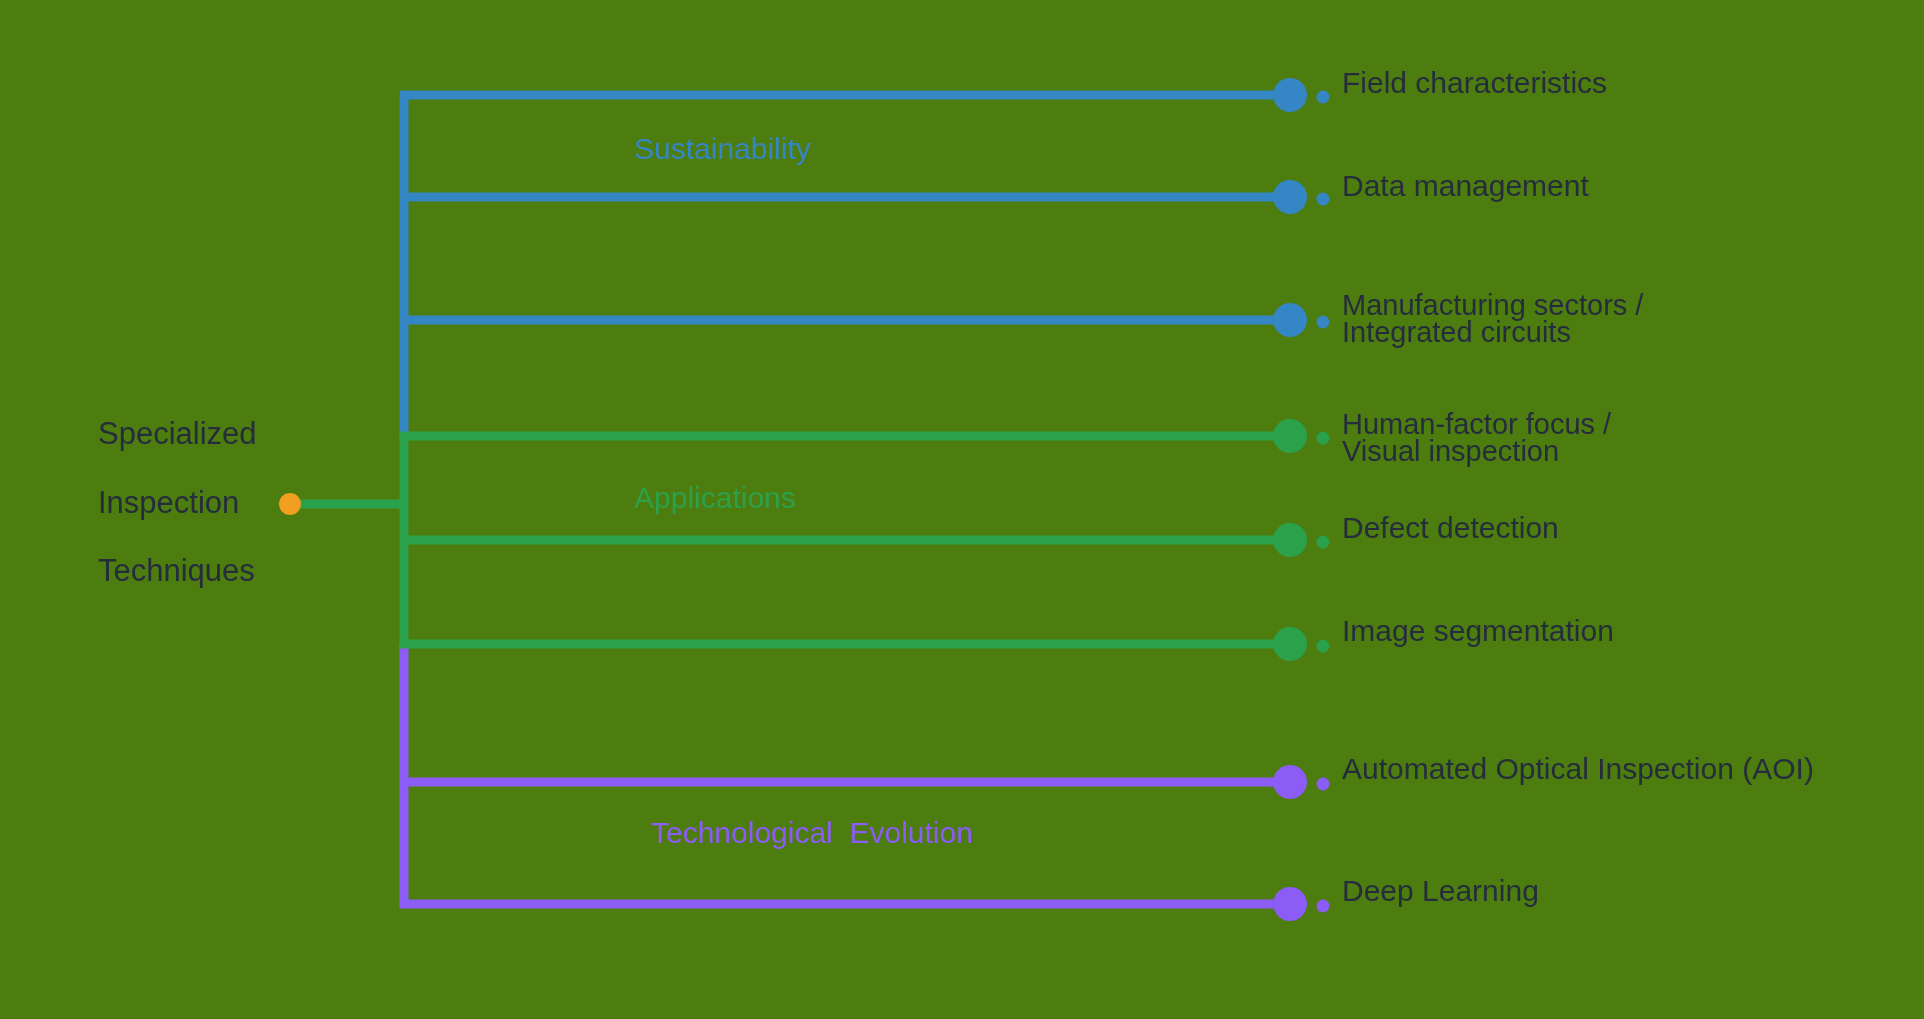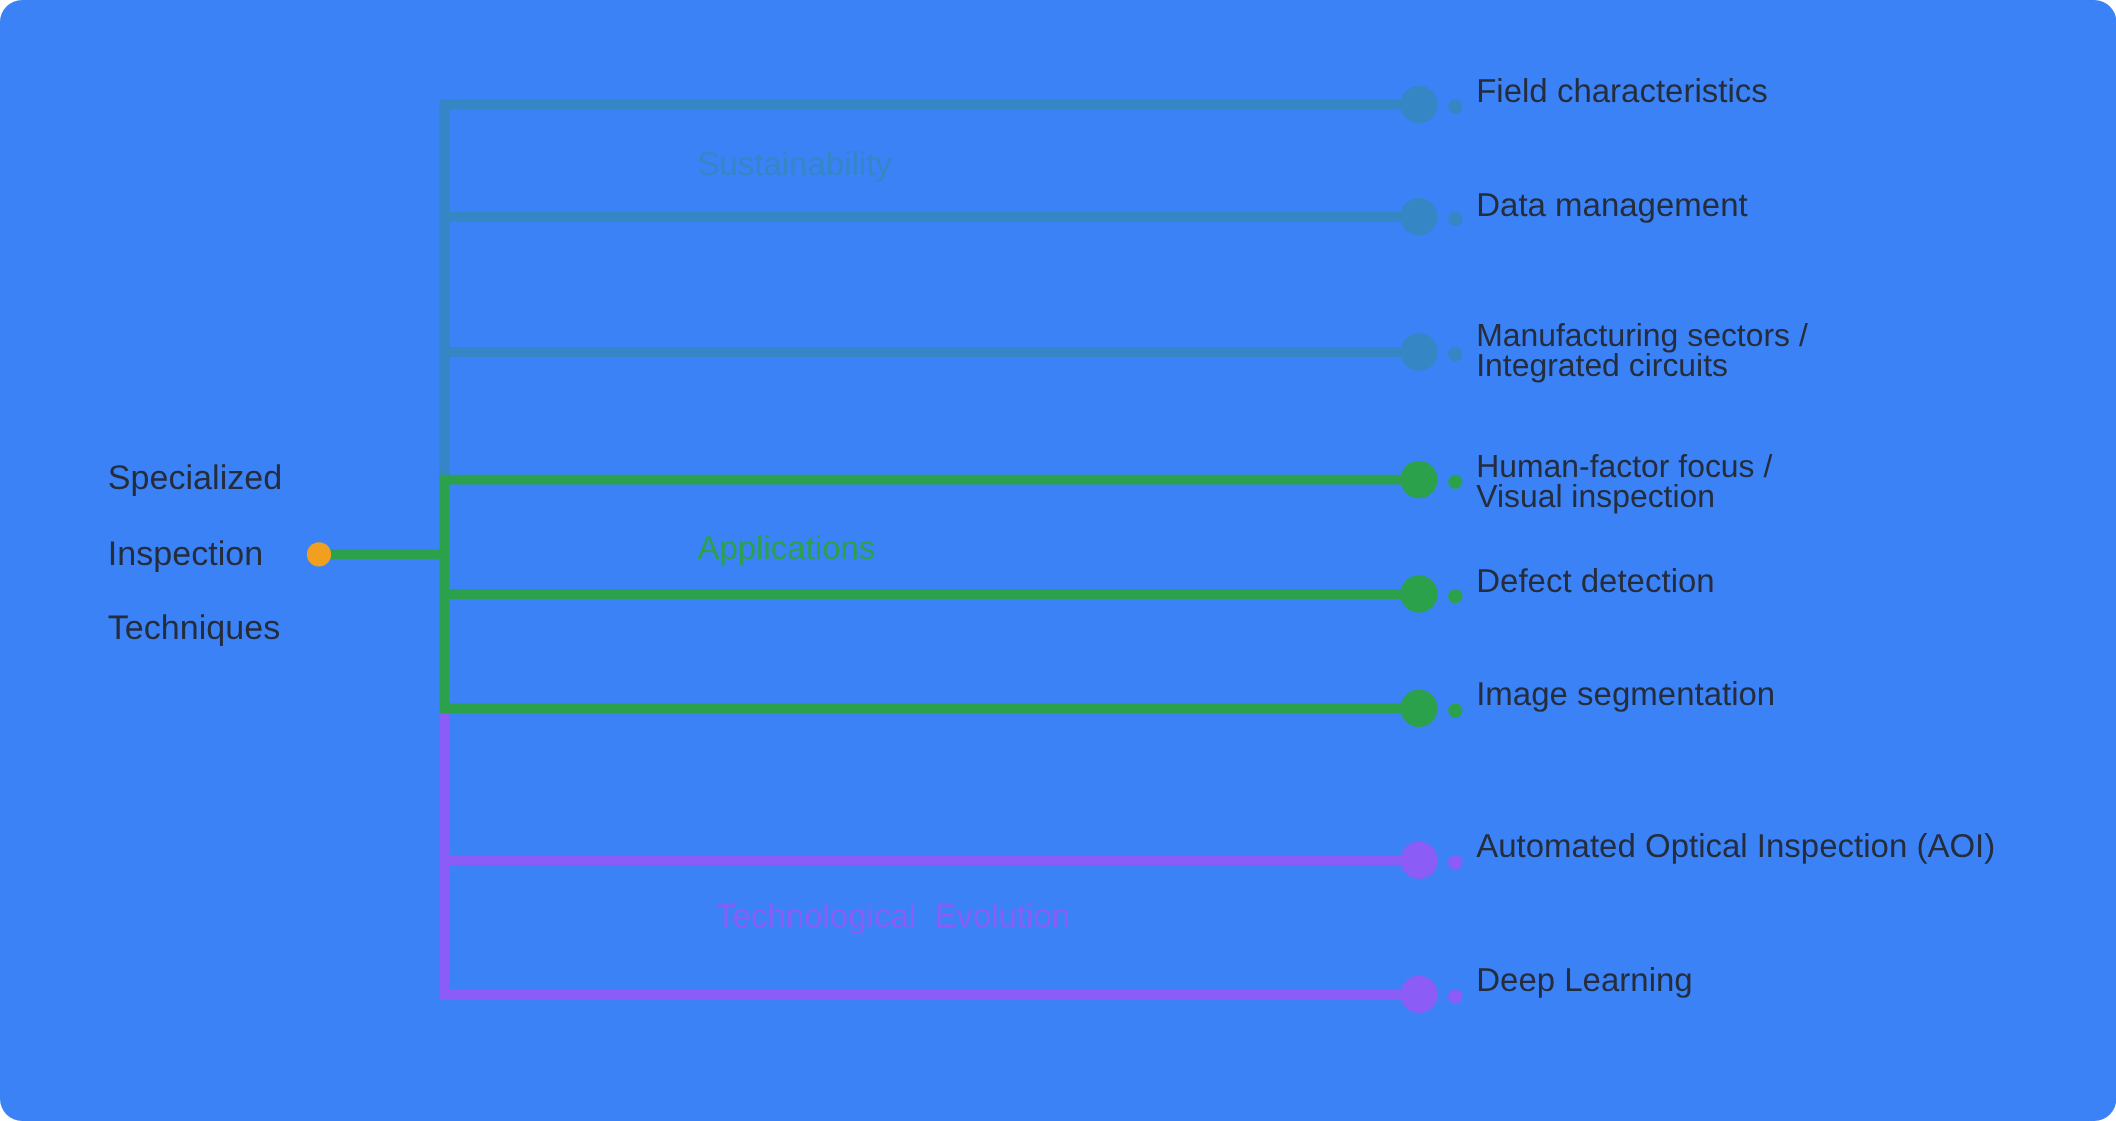--- a/index.html
+++ b/index.html
@@ -11,22 +11,21 @@
   body {
     width: 1924px;
     height: 1019px;
     overflow: hidden;
     font-family: "Liberation Sans", sans-serif;
   }
   #diagram-root {
     position: relative;
     width: 1924px;
     height: 1019px;
-    background: #3b82f6;
-    border-radius: 20px;
+    background: #4d7c0f;
   }
   svg#tree-svg {
     position: absolute;
     top: 0;
     left: 0;
     width: 1924px;
     height: 1019px;
     display: block;
   }
   .branch-line {

